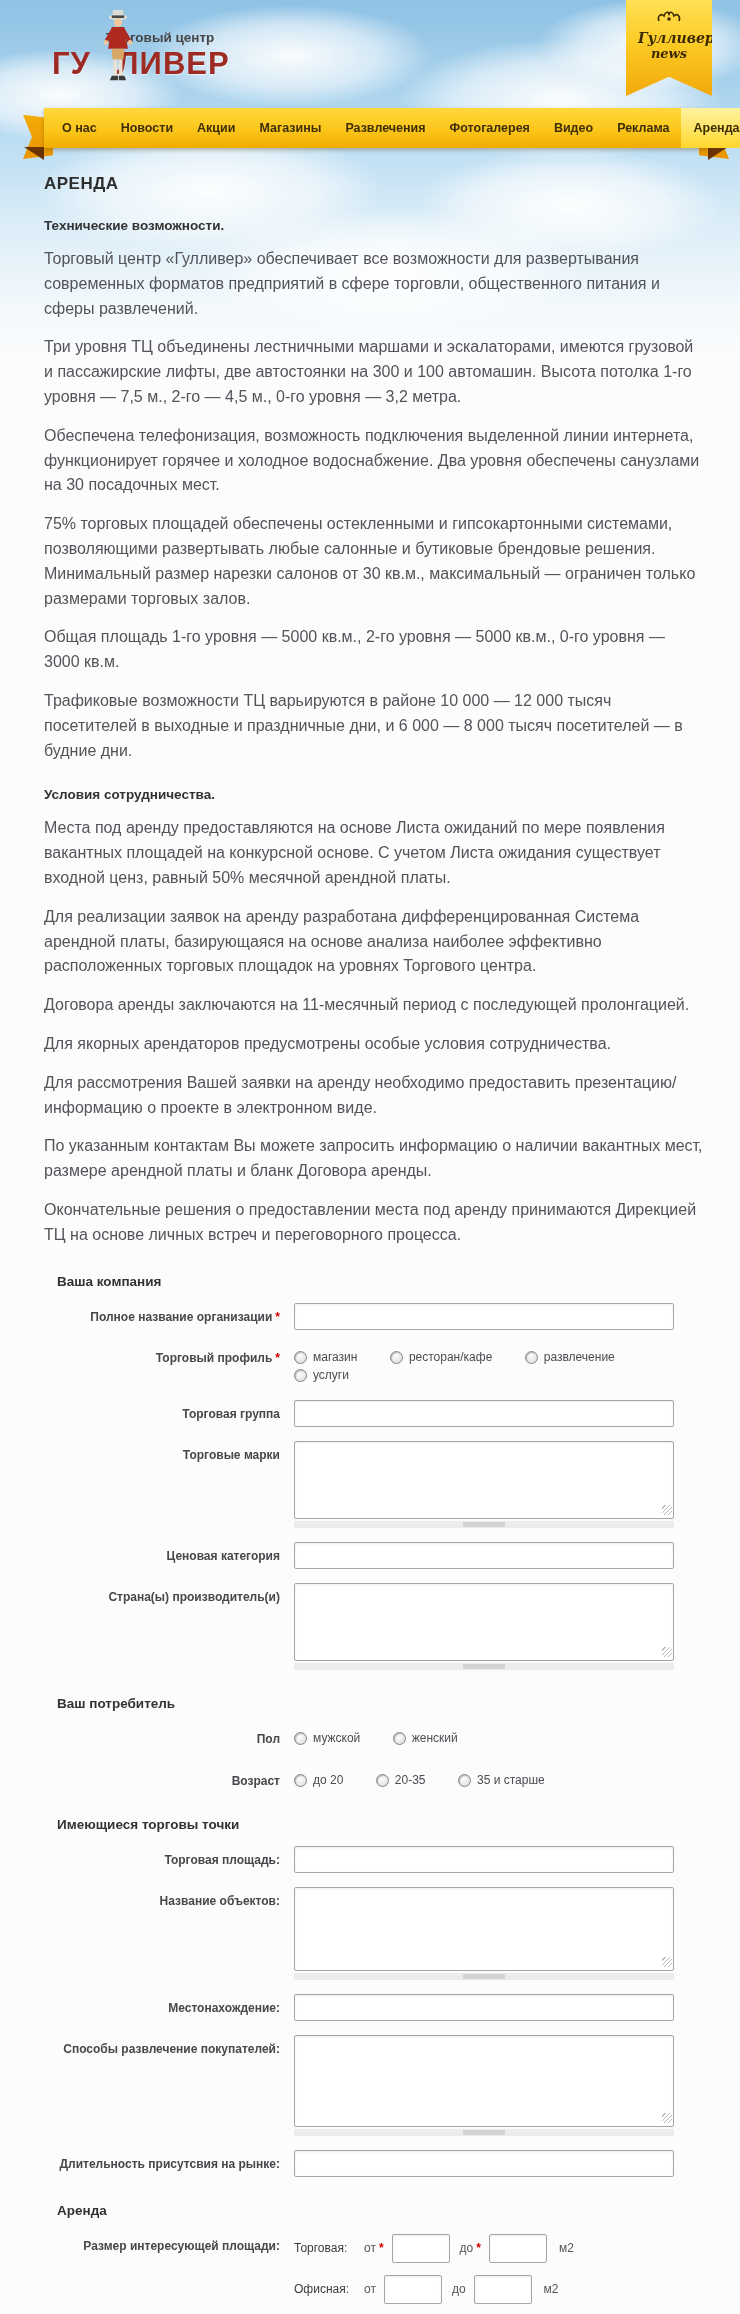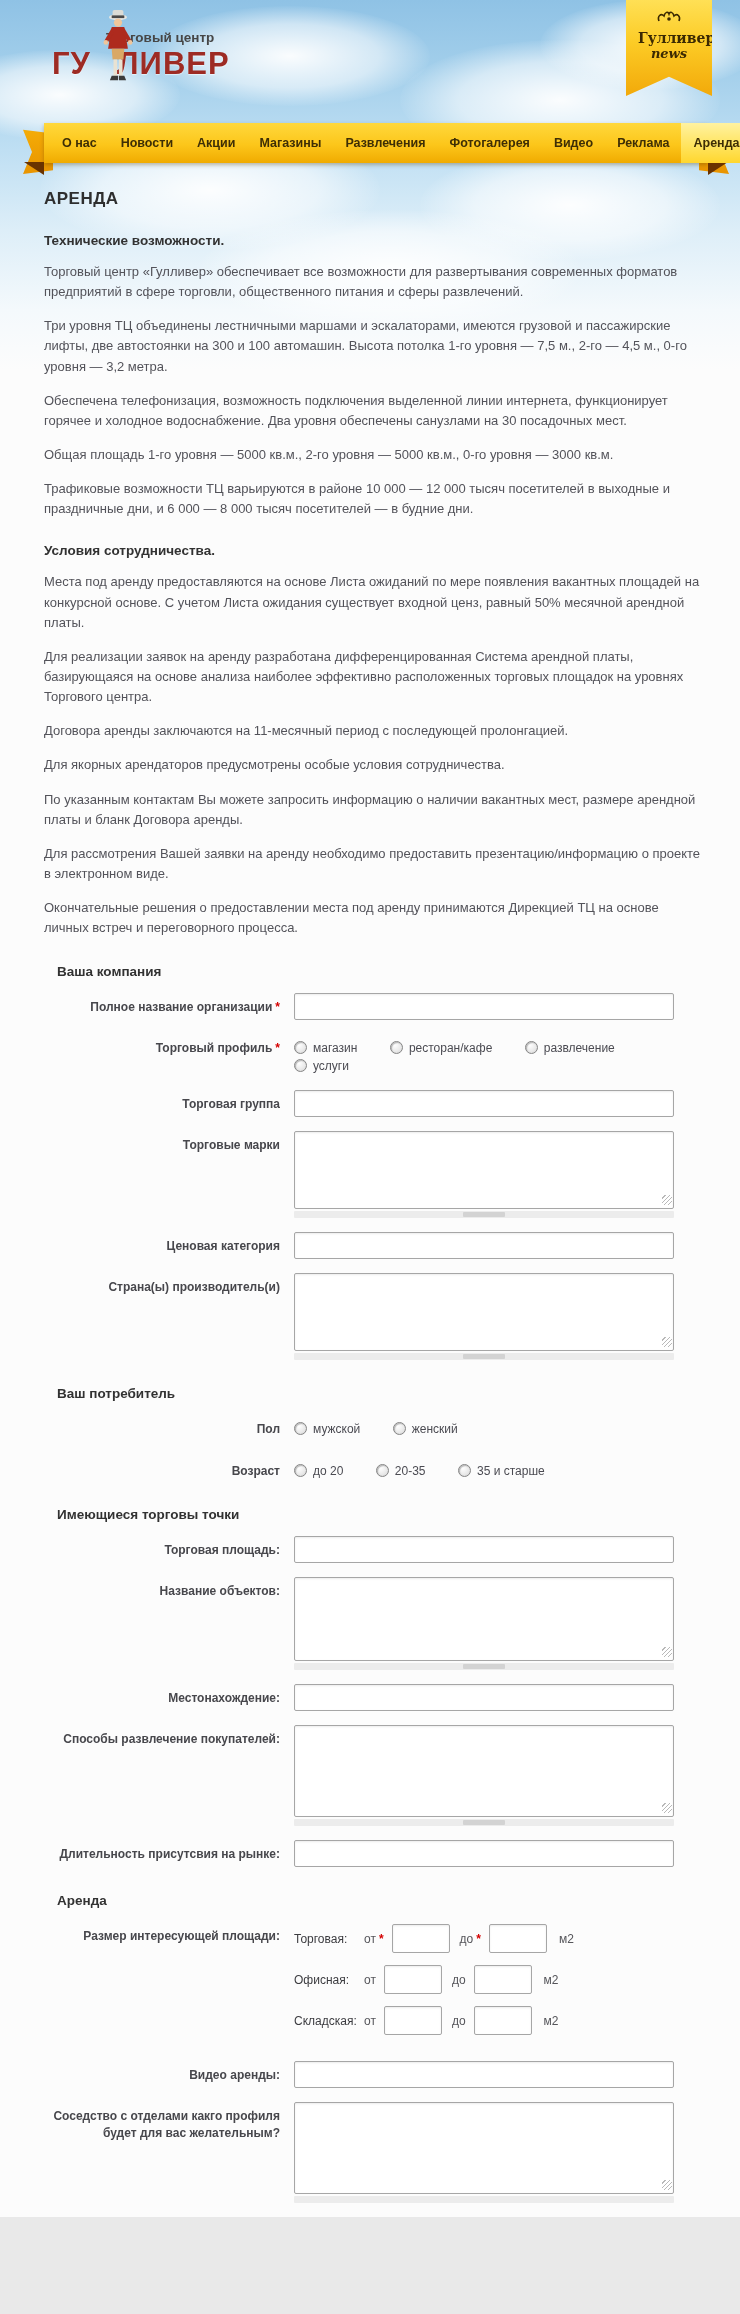--- a/index.html
+++ b/index.html
@@ -16,41 +16,41 @@
   .logo-main{position:absolute;left:10px;top:40px;font-size:31px;font-weight:bold;color:#9d2b24;
     letter-spacing:1px;text-shadow:0 1px 1px rgba(255,255,255,.6);}
   .logo-main .gap{display:inline-block;width:26px;}
   .logo-fig{position:absolute;left:58px;top:2px;}
   
   .badge{position:absolute;right:28px;top:0;width:86px;height:96px;text-align:center;cursor:pointer;
     background:linear-gradient(180deg,#ffe055 0%,#fccb25 45%,#f2a90a 100%);
     clip-path:polygon(0 0,100% 0,100% 100%,50% 80%,0 100%);
     box-shadow:0 2px 4px rgba(0,0,0,.25);}
   .badge .orn{margin-top:8px;}
-  .badge .b1{font-family:"DejaVu Serif",serif;font-weight:bold;font-size:14px;color:#3c2a02;margin-top:2px;margin-left:12px;}
+  .badge .b1{font-family:"DejaVu Serif",serif;font-style:italic;font-weight:bold;font-size:14px;color:#3c2a02;margin-top:2px;margin-left:12px;}
   .badge .b2{font-family:"DejaVu Serif",serif;font-style:italic;font-weight:bold;font-size:13px;color:#3c2a02;}
   
-  .navwrap{position:relative;z-index:3;margin:15px 32px 0 44px;height:36px;}
+  .navwrap{position:relative;z-index:3;margin:0 32px 0 44px;height:36px;}
   .tail{position:absolute;width:30px;height:46px;top:5px;background:linear-gradient(180deg,#f5ad07,#e89400);}
   .tail.l{left:-21px;clip-path:polygon(0 4%,100% 12%,100% 92%,0 100%,30% 52%);}
   .tail.r{right:-21px;clip-path:polygon(0 12%,100% 4%,70% 52%,100% 100%,0 92%);}
   .fold{position:absolute;width:0;height:0;top:39px;}
   .fold.l{left:-20px;border-style:solid;border-width:0 20px 13px 0;border-color:transparent #6a3300 transparent transparent;}
   .fold.r{right:-20px;border-style:solid;border-width:0 0 13px 20px;border-color:transparent transparent transparent #6a3300;}
   .nav{position:relative;height:40px;display:flex;justify-content:space-between;align-items:stretch;padding:0 6px;
     background:linear-gradient(180deg,#ffd83c 0%,#fcc61a 55%,#f0ab00 100%);
     box-shadow:0 2px 4px rgba(90,60,0,.35);}
   .nav a{display:flex;align-items:center;padding:0 12px;font-size:12.5px;font-weight:bold;color:#3e2e05;
     text-decoration:none;white-space:nowrap;}
   .nav a.active{background:linear-gradient(180deg,#fff2a0 0%,#ffe35b 60%,#ffd62e 100%);}
   
   .content{position:relative;z-index:2;padding:14px 36px 0 44px;}
   h1.page-title{font-size:17px;font-weight:bold;color:#2e2e2e;margin:16px 0 24px;letter-spacing:.5px;}
   h2.sec{font-size:13.5px;font-weight:bold;color:#323232;margin:24px 0 4px;}
-  .content p{font-size:13px;line-height:1.55;color:#53535a;margin:14px 0;}
+  .content p{font-size:16px;line-height:1.55;color:#53535a;margin:14px 0;}
   
   .fhead{font-size:13.5px;font-weight:bold;color:#323232;margin:26px 0 14px;padding-left:13px;}
   .frow{display:flex;align-items:flex-start;margin:0 0 14px;justify-content:center;}
   .flabel{width:250px;text-align:right;padding-right:14px;box-sizing:border-box;
     font-size:12px;font-weight:bold;color:#47474c;line-height:1.4;padding-top:6px;}
   .fctrl{flex:1;padding-top:0;}
   .fctrl.radios{padding-top:6px;}
   input.txt{width:380px;height:27px;box-sizing:border-box;border:1px solid #a6a6a6;border-radius:2px;
     background:#fff;padding:3px 6px;font:12px "Liberation Sans",sans-serif;box-shadow:inset 0 1px 2px rgba(0,0,0,.08);}
   .tawrap{position:relative;width:380px;}
@@ -136,30 +136,31 @@
     </div>
   </div>
 
   <div class="content">
     <h1 class="page-title">АРЕНДА</h1>
 
     <h2 class="sec">Технические возможности.</h2>
     <p>Торговый центр «Гулливер» обеспечивает все возможности для развертывания современных форматов предприятий в сфере торговли, общественного питания и сферы развлечений.</p>
     <p>Три уровня ТЦ объединены лестничными маршами и эскалаторами, имеются грузовой и пассажирские лифты, две автостоянки на 300 и 100 автомашин. Высота потолка 1-го уровня — 7,5 м., 2-го — 4,5 м., 0-го уровня — 3,2 метра.</p>
     <p>Обеспечена телефонизация, возможность подключения выделенной линии интернета, функционирует горячее и холодное водоснабжение. Два уровня обеспечены санузлами на 30 посадочных мест.</p>
+    <p>75% торговых площадей обеспечены остекленными и гипсокартонными системами, позволяющими развертывать любые салонные и бутиковые брендовые решения. Минимальный размер нарезки салонов от 30 кв.м., максимальный — ограничен только размерами торговых залов.</p>
     <p>Общая площадь 1-го уровня — 5000 кв.м., 2-го уровня — 5000 кв.м., 0-го уровня — 3000 кв.м.</p>
     <p>Трафиковые возможности ТЦ варьируются в районе 10 000 — 12 000 тысяч посетителей в выходные и праздничные дни, и 6 000 — 8 000 тысяч посетителей — в будние дни.</p>
 
     <h2 class="sec">Условия сотрудничества.</h2>
     <p>Места под аренду предоставляются на основе Листа ожиданий по мере появления вакантных площадей на конкурсной основе. С учетом Листа ожидания существует входной ценз, равный 50% месячной арендной платы.</p>
     <p>Для реализации заявок на аренду разработана дифференцированная Система арендной платы, базирующаяся на основе анализа наиболее эффективно расположенных торговых площадок на уровнях Торгового центра.</p>
     <p>Договора аренды заключаются на 11-месячный период с последующей пролонгацией.</p>
     <p>Для якорных арендаторов предусмотрены особые условия сотрудничества.</p>
+    <p>Для рассмотрения Вашей заявки на аренду необходимо предоставить презентацию/информацию о проекте в электронном виде.</p>
     <p>По указанным контактам Вы можете запросить информацию о наличии вакантных мест, размере арендной платы и бланк Договора аренды.</p>
-    <p>Для рассмотрения Вашей заявки на аренду необходимо предоставить презентацию/информацию о проекте в электронном виде.</p>
     <p>Окончательные решения о предоставлении места под аренду принимаются Дирекцией ТЦ на основе личных встреч и переговорного процесса.</p>
 
     <div class="fhead">Ваша компания</div>
 
     <div class="frow">
       <div class="flabel"><span>Полное название организации</span><span class="req">*</span></div>
       <div class="fctrl"><input class="txt" type="text" style=""></div>
     </div>
 
     <div class="frow">

